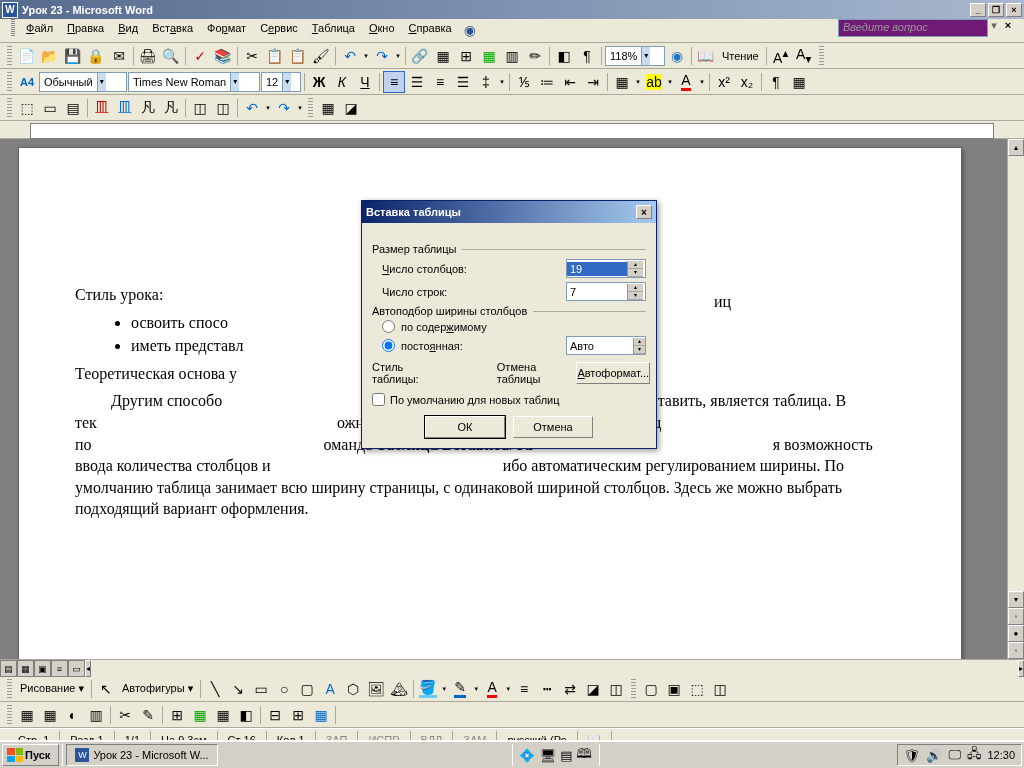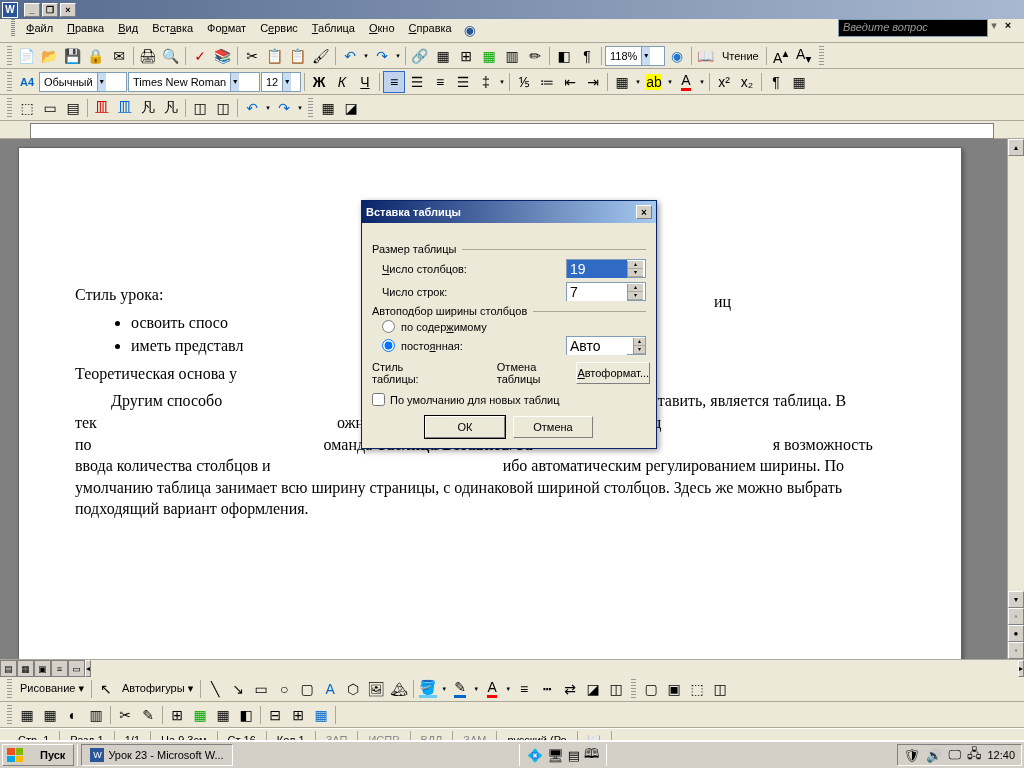--- a/index.html
+++ b/index.html
@@ -10,21 +10,21 @@
 .titlebar .app-icon { width: 16px; height: 16px; background: #2a5699; margin-right: 4px; display: inline-flex; align-items: center; justify-content: center; font-size: 10px; color: white; border: 1px solid #fff; }
 .titlebar .title { flex: 1; }
 .win-btns { display: flex; gap: 0; }
 .win-btn { width: 16px; height: 14px; background: #d4d0c8; border: 1px solid #808080; border-top-color: #fff; border-left-color: #fff; display: flex; align-items: center; justify-content: center; font-size: 9px; font-weight: bold; color: black; margin-left: 2px; cursor: pointer; font-family: Arial; }
 
 
 .menubar { background: #ece9d8; height: 24px; display: flex; padding: 0 8px; border-bottom: 1px solid #aca899; }
 .menubar .grip { width: 4px; height: 18px; background: repeating-linear-gradient(to bottom, #888, #888 1px, transparent 1px, transparent 2px); margin-right: 4px; }
 .menu-item { padding: 3px 7px; cursor: pointer; }
 .menu-item u { text-decoration: underline; }
-.help-q { margin-left: auto; width: 150px; height: 18px; border: 1px solid #7f9db9; background: #000000; color: #999; padding: 1px 4px; font-style: italic; }
+.help-q { margin-left: auto; width: 150px; height: 18px; border: 1px solid #7f9db9; background: #701a75; color: #999; padding: 1px 4px; font-style: italic; }
 .help-arrow { width: 12px; text-align:center; color:#666; }
 .close-doc { width: 16px; text-align: center; font-weight: bold; cursor: pointer; padding: 0 4px; }
 
 
 .toolbar { background: #ece9d8; height: 26px; display: flex; align-items: center; padding: 0 4px; border-bottom: 1px solid #aca899; gap: 1px; }
 .grip { width: 5px; height: 20px; display: inline-block; background: repeating-linear-gradient(to bottom, #999 0, #999 1px, #ece9d8 1px, #ece9d8 3px); margin: 0 3px; cursor: move; }
 .tb-btn { width: 22px; height: 22px; display: inline-flex; align-items: center; justify-content: center; cursor: pointer; border: 1px solid transparent; font-size: 14px; }
 .tb-sep { width: 1px; height: 18px; background: #aca899; margin: 0 2px; }
 .tb-combo { height: 20px; border: 1px solid #7f9db9; background: white; display: inline-flex; align-items: center; padding: 0 2px 0 4px; font-size: 11px; }
 .tb-combo .arrow { border-left: 1px solid #7f9db9; padding: 0 2px; margin-left: 4px; cursor: pointer; background: #c8ddf2; height: 18px; display: flex; align-items: center; font-size: 8px; }
@@ -54,53 +54,54 @@
 .dlg-title { background: linear-gradient(to right, #0a246a, #a6caf0); height: 22px; color: white; font-weight: bold; display: flex; align-items: center; padding: 0 4px; font-size: 11px; }
 .dlg-title .title { flex: 1; }
 .dlg-close { width: 16px; height: 14px; background: #d4d0c8; border: 1px solid #808080; border-top-color: #fff; border-left-color: #fff; color: black; display: flex; align-items: center; justify-content: center; font-size: 10px; font-weight: bold; cursor: pointer; }
 .dlg-body { padding: 8px 10px 10px 10px; font-size: 11px; margin-top: 8px; }
 .group-label { margin: 4px 0 2px 0; position: relative; }
 .group-label::after { content: ""; position: absolute; left: 0; right: 0; top: 50%; border-top: 1px solid #aca899; z-index: 0; }
 .group-label span { background: #ece9d8; padding-right: 6px; position: relative; z-index: 1; }
 .field-row { display: flex; align-items: center; margin: 4px 0 4px 10px; }
 .field-row label { flex: 1; }
 .spin { width: 80px; height: 19px; border: 1px solid #7f9db9; background: white; display: flex; align-items: center; }
-.spin input { border: none; width: 60px; font-size: 14px; padding: 1px 3px; outline: none; }
+.spin input { border: none; width: 60px; font-size: 11px; padding: 1px 3px; outline: none; }
 .spin-btns { width: 16px; display: flex; flex-direction: column; border-left: 1px solid #7f9db9; }
 .spin-btns div { height: 8px; background: #d4d0c8; font-size: 6px; text-align: center; line-height: 7px; cursor: pointer; border-bottom: 1px solid #aca899; }
 .radio-row { display: flex; align-items: center; margin: 3px 0 3px 10px; }
 .radio-row input { margin-right: 6px; }
 .dlg-btn { width: 80px; height: 22px; background: #ece9d8; border: 1px solid #808080; border-top-color: #fff; border-left-color: #fff; cursor: pointer; font-size: 11px; }
 .dlg-btn.default { outline: 1px solid black; }
 .btn-row { display: flex; justify-content: center; gap: 8px; margin-top: 10px; }
 .check-row { display: flex; align-items: center; margin: 8px 0 0 0; }
 .check-row input { margin-right: 5px; }
 .style-row { display: flex; align-items: center; margin: 6px 0; gap: 36px; }
 
 
 .statusbar { height: 22px; background: #ece9d8; border-top: 1px solid #fff; display: flex; align-items: center; padding: 0 8px; gap: 0; font-size: 11px; }
 .status-cell { padding: 0 10px; border-right: 1px solid #aca899; height: 18px; display: flex; align-items: center; }
 .status-cell.dim { color: #888; }
 
 
 .taskbar { position: absolute; bottom: 0; left: 0; right: 0; height: 28px; background: #d4d0c8; border-top: 2px solid #fff; display: flex; align-items: center; padding: 0 2px; }
-.start-btn { height: 22px; padding: 0 8px 0 4px; background: #d4d0c8; border: 1px solid #808080; border-top-color: #fff; border-left-color: #fff; display: flex; align-items: center; font-weight: bold; font-size: 11px; cursor: pointer; gap: 17px; }
+.start-btn { height: 22px; padding: 0 8px 0 4px; background: #d4d0c8; border: 1px solid #808080; border-top-color: #fff; border-left-color: #fff; display: flex; align-items: center; font-weight: bold; font-size: 11px; cursor: pointer; gap: 2px; }
 .start-flag { width: 16px; height: 14px; display: grid; grid-template: 1fr 1fr / 1fr 1fr; gap: 1px; }
 .start-flag div:nth-child(1){background:#f25022}.start-flag div:nth-child(2){background:#7fba00}.start-flag div:nth-child(3){background:#00a4ef}.start-flag div:nth-child(4){background:#ffb900}
 .task-sep { width: 1px; height: 22px; background: #808080; border-right: 1px solid #fff; margin: 0 3px; }
 .task-btn { height: 22px; padding: 0 8px; background: #d4d0c8; border: 1px solid #fff; border-top-color: #808080; border-left-color: #808080; display: flex; align-items: center; font-size: 11px; cursor: pointer; gap: 4px; max-width: 160px; }
 .tray { margin-left: auto; height: 22px; border: 1px solid #808080; border-bottom-color: #fff; border-right-color: #fff; display: flex; align-items: center; padding: 0 6px; gap: 6px; font-size: 11px; }
 .tray-icon { font-size: 13px; cursor: pointer; }
 .ico { font-size: 14px; line-height: 1; }
 </style>
 </head>
 <body>
 
 <div class="titlebar">
   <span class="app-icon">W</span>
+  <span class="title">Урок 23 - Microsoft Word</span>
   <div class="win-btns">
     <div class="win-btn">_</div>
     <div class="win-btn">❐</div>
     <div class="win-btn">×</div>
   </div>
 </div>
 
 <div class="menubar">
   <span class="grip"></span>
   <span class="menu-item"><u>Ф</u>айл</span>
@@ -496,15 +497,15 @@
     <span class="tray-icon">🖥</span>
     <span class="tray-icon">▤</span>
     <span class="tray-icon">🕮</span>
   </div>
   <div class="task-sep"></div>
   <div class="tray">
     <span class="tray-icon">🛡</span>
     <span class="tray-icon">🔊</span>
     <span class="tray-icon">🖵</span>
     <span class="tray-icon">🖧</span>
-    <span>12:40</span>
+    <span>12:30</span>
   </div>
 </div>
 
 </body></html>

